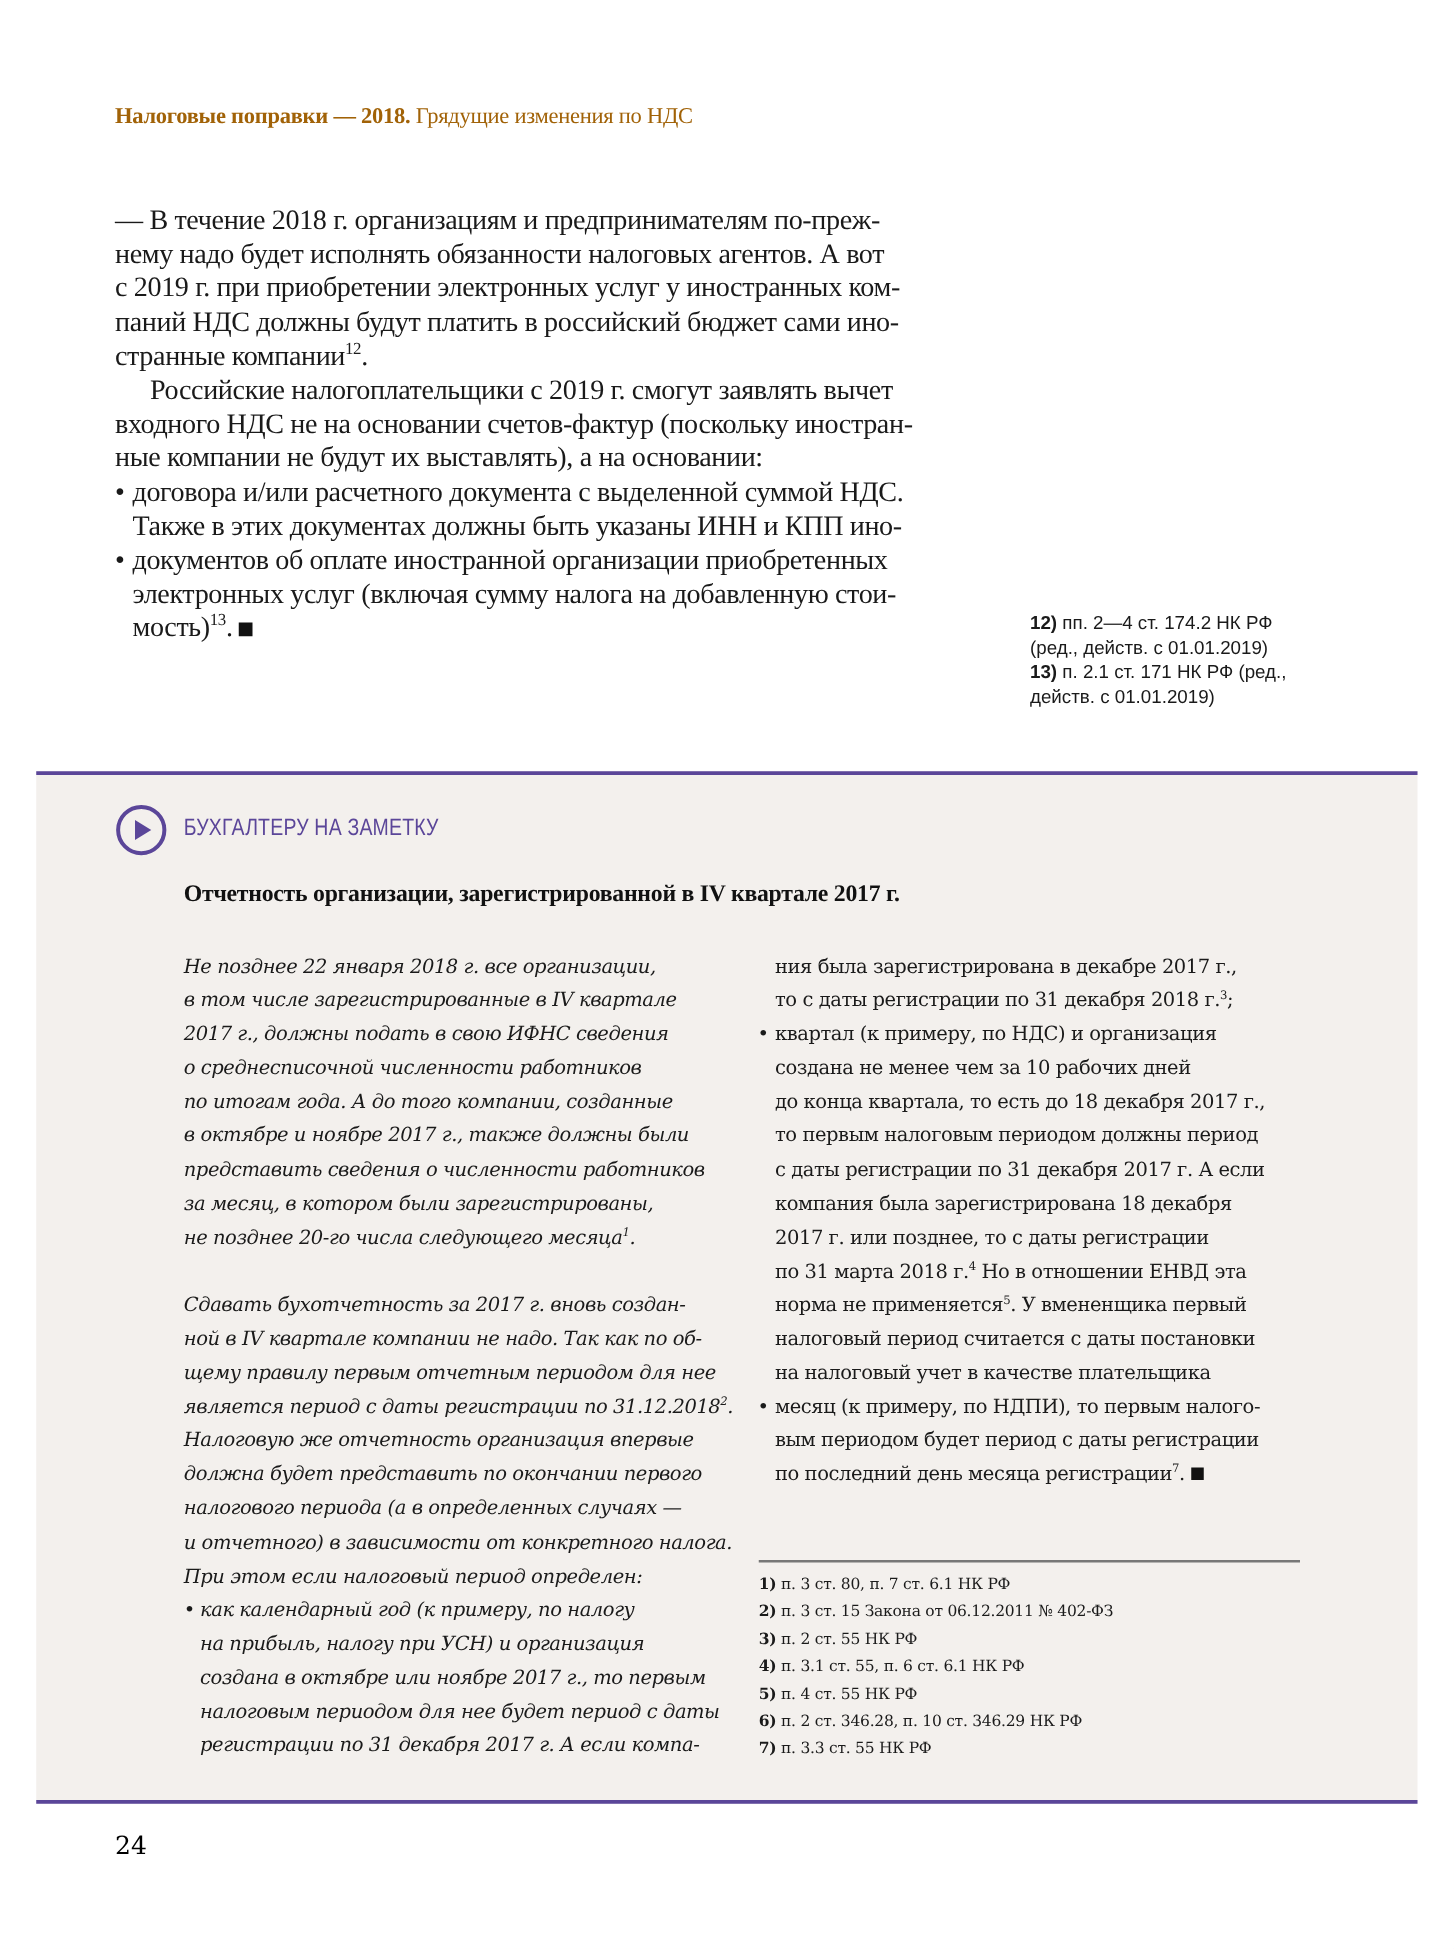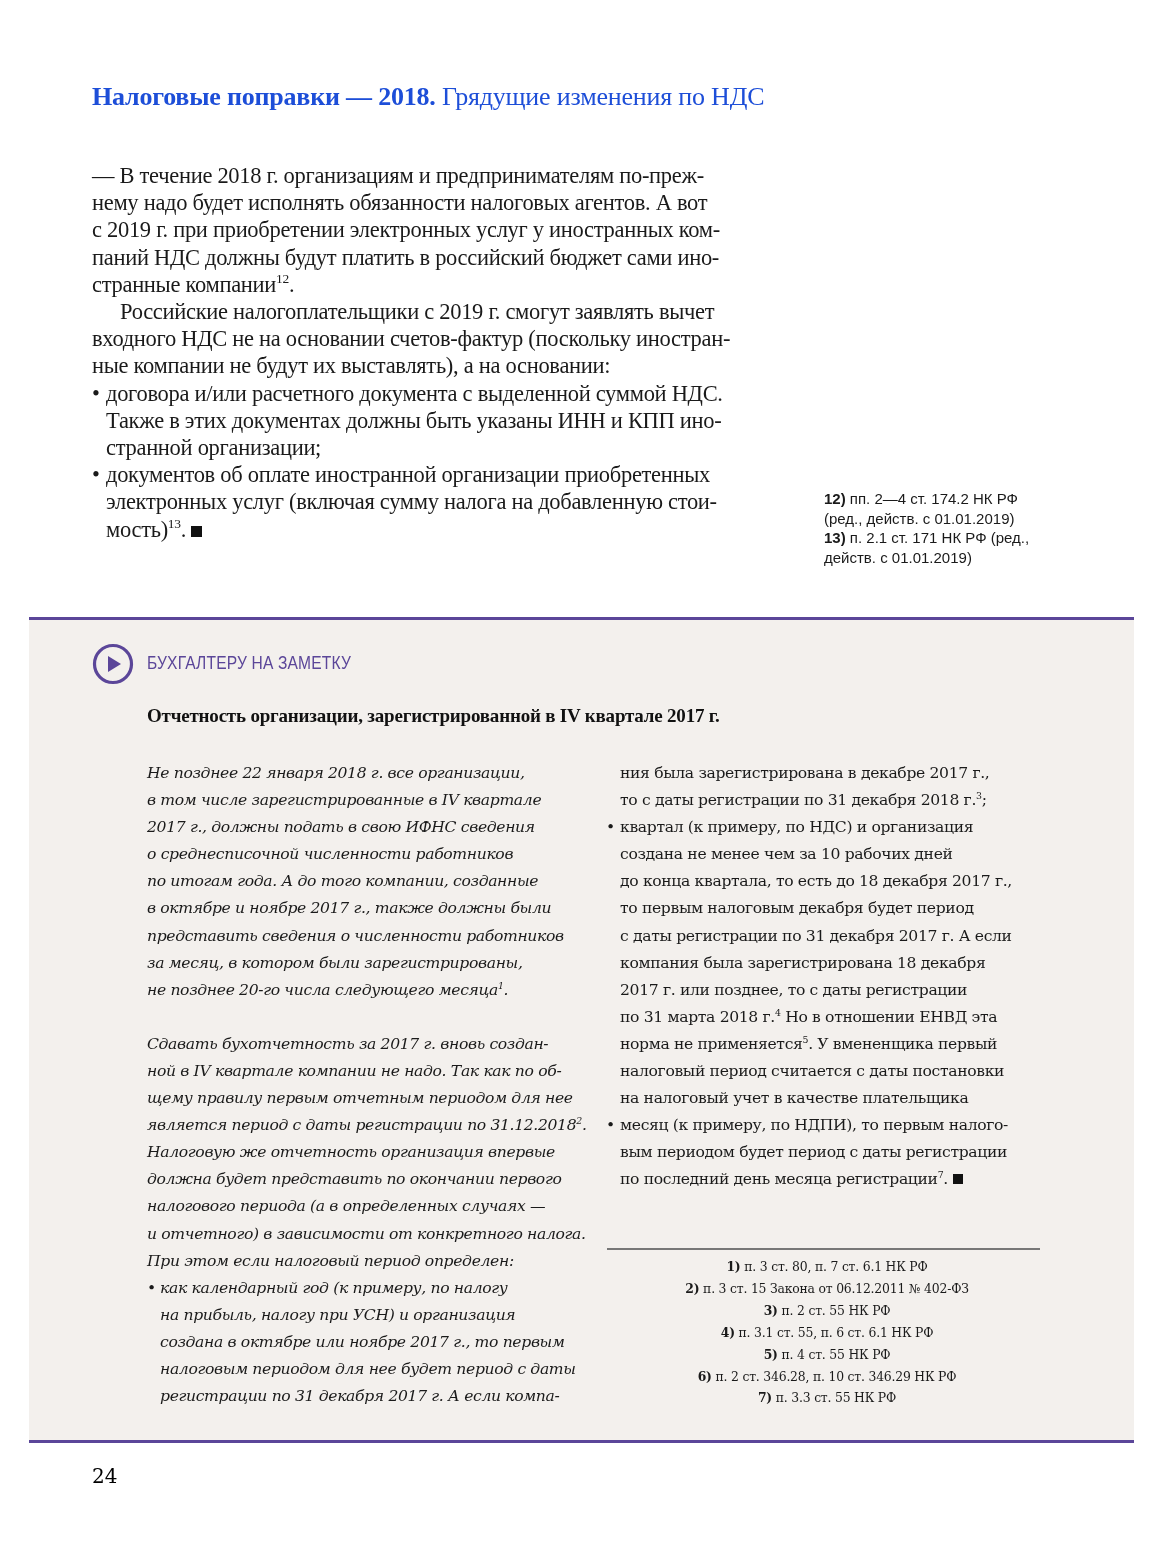--- a/index.html
+++ b/index.html
@@ -1,21 +1,21 @@
 <!DOCTYPE html>
 <html><head>
 <meta charset="utf-8">
 <style>
   * { margin: 0; padding: 0; box-sizing: border-box; }
   html, body { width: 1163px; height: 1559px; background: #ffffff; overflow: hidden; }
   body { position: relative; font-family: "Liberation Serif", "DejaVu Serif", serif; color: #1a1a1a; }
 
   .running-head {
     position: absolute; left: 92px; top: 82px;
-    font-size: 26px; color: #1d4ed8; white-space: nowrap; letter-spacing: -0.2px;
+    font-size: 18px; color: #a16207; white-space: nowrap; letter-spacing: -0.2px;
   }
   .running-head .bold { font-weight: bold; }
 
   .main-col {
     position: absolute; left: 92px; top: 162px; width: 678px;
     font-size: 22.5px; line-height: 27.2px; color: #1a1a1a;
     letter-spacing: -0.3px;
   }
   .main-col .line { white-space: nowrap; display: block; }
   .main-col .indent { padding-left: 28px; }
@@ -61,21 +61,20 @@
   .col .para-gap { height: 27px; }
   .col-left .bl-wrap { padding-left: 13px; }
 
   .footnote-rule {
     position: absolute; left: 607px; top: 1248px; width: 433px; height: 2px; background: #777;
   }
   .footnotes {
     position: absolute; left: 607px; top: 1256px; width: 440px;
     font-family: "DejaVu Serif", serif; font-size: 12.4px; line-height: 21.9px; color: #1a1a1a;
     letter-spacing: -0.2px;
-    text-align: center;
   }
   .footnotes .line { display: block; white-space: nowrap; }
   .footnotes .num { font-weight: bold; }
 
   .page-number {
     position: absolute; left: 92px; top: 1464px;
     font-family: "DejaVu Serif", serif; font-size: 20px; color: #000000;
   }
   .end-mark { display: inline-block; width: 11px; height: 11px; background: #111; margin-left: 5px; vertical-align: 0px; }
   .col .end-mark { width: 10px; height: 10px; }
@@ -93,21 +92,20 @@
   <span class="line">с 2019 г. при приобретении электронных услуг у иностранных ком-</span>
   <span class="line">паний НДС должны будут платить в российский бюджет сами ино-</span>
   <span class="line"><span>странные компании</span><sup>12</sup><span>.</span></span>
   <span class="line indent">Российские налогоплательщики с 2019 г. смогут заявлять вычет</span>
   <span class="line">входного НДС не на основании счетов-фактур (поскольку иностран-</span>
   <span class="line">ные компании не будут их выставлять), а на основании:</span>
   <div class="bl">
     <span class="dot">•</span>
     <span class="line">договора и/или расчетного документа с выделенной суммой НДС.</span>
     <span class="line">Также в этих документах должны быть указаны ИНН и КПП ино-</span>
-    <span class="line">странной организации;</span>
   </div>
   <div class="bl">
     <span class="dot">•</span>
     <span class="line">документов об оплате иностранной организации приобретенных</span>
     <span class="line">электронных услуг (включая сумму налога на добавленную стои-</span>
     <span class="line"><span>мость)</span><sup>13</sup><span>.</span><span class="end-mark"></span></span>
   </div>
 </div>
 
 <div class="side-notes">
@@ -161,21 +159,21 @@
 </div>
 
 <div class="col col-right">
   <span class="line">ния была зарегистрирована в декабре 2017 г.,</span>
   <span class="line"><span>то с даты регистрации по 31 декабря 2018 г.</span><sup>3</sup><span>;</span></span>
   <div class="bl">
     <span class="dot">•</span>
     <span class="line">квартал (к примеру, по НДС) и организация</span>
     <span class="line">создана не менее чем за 10 рабочих дней</span>
     <span class="line">до конца квартала, то есть до 18 декабря 2017 г.,</span>
-    <span class="line">то первым налоговым декабря будет период</span>
+    <span class="line">то первым налоговым периодом должны период</span>
     <span class="line">с даты регистрации по 31 декабря 2017 г. А если</span>
     <span class="line">компания была зарегистрирована 18 декабря</span>
     <span class="line">2017 г. или позднее, то с даты регистрации</span>
     <span class="line"><span>по 31 марта 2018 г.</span><sup>4</sup><span> Но в отношении ЕНВД эта</span></span>
     <span class="line"><span>норма не применяется</span><sup>5</sup><span>. У вмененщика первый</span></span>
     <span class="line">налоговый период считается с даты постановки</span>
     <span class="line">на налоговый учет в качестве плательщика</span>
   </div>
   <div class="bl">
     <span class="dot">•</span>

